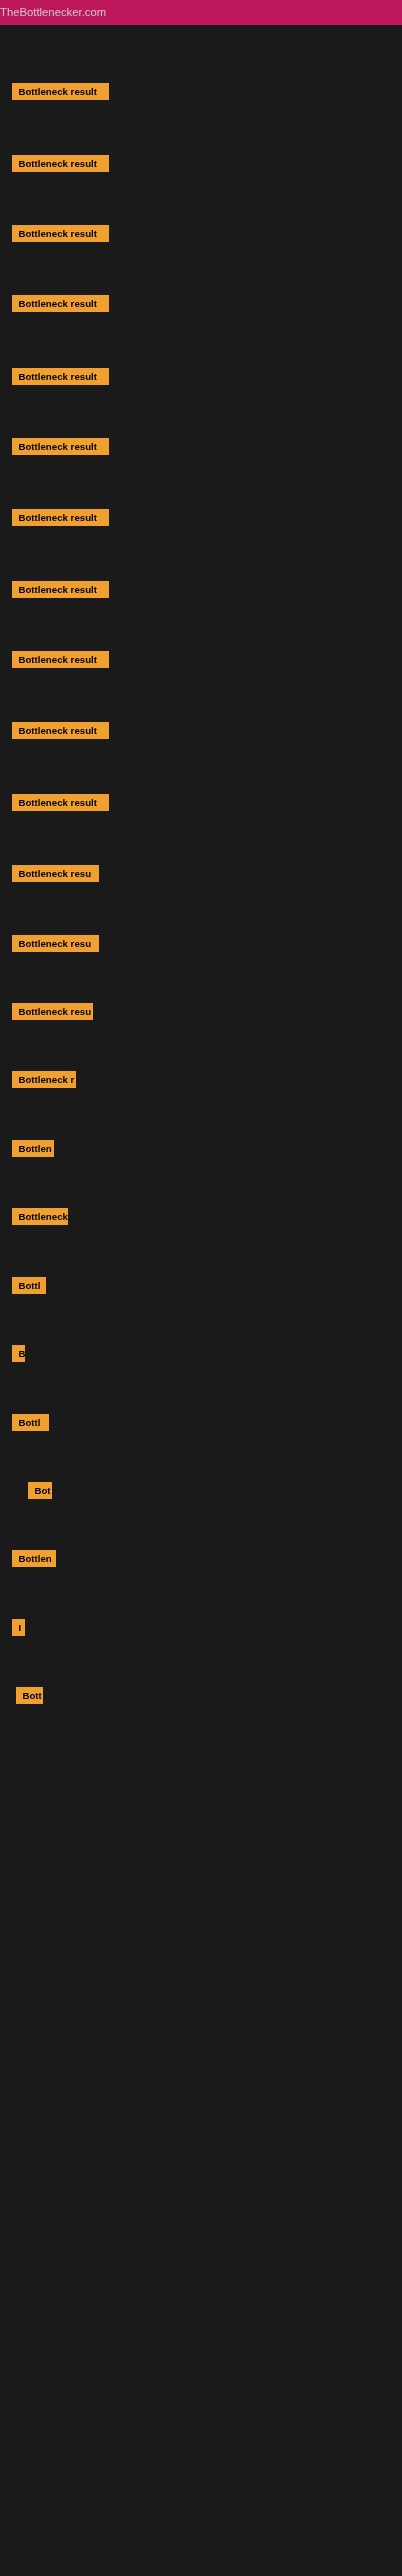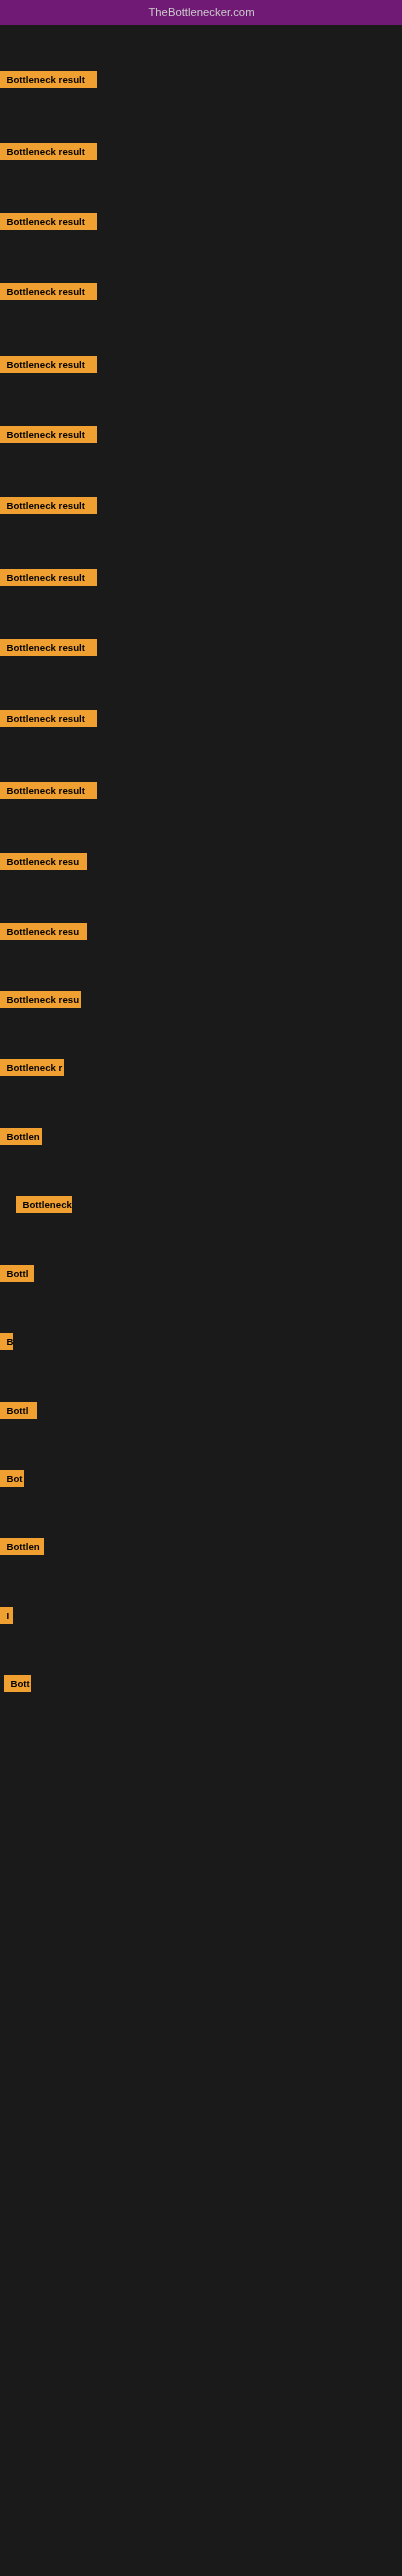--- a/index.html
+++ b/index.html
@@ -10,35 +10,35 @@
 
     body {
       width: 403px;
       min-height: 2576px;
       background-color: #1a1a1a;
       font-family: Arial, sans-serif;
       position: relative;
     }
 
     .site-title {
-      text-align: center;
+      text-align: left;
       color: #cccccc;
       font-size: 11.3px;
       padding: 6.4px 0;
-      background-color: #701a75;
+      background-color: #be185d;
     }
 
     .bottleneck-bar {
       display: inline-block;
       background-color: #f0a030;
       color: #000000;
       font-size: 9.7px;
       font-weight: bold;
       padding: 3.2px 6.4px;
-      margin: 0;
+      margin: 12px;
       white-space: nowrap;
       overflow: hidden;
     }
   </style>
 </head>
 <body>
 
 <div class="site-title">TheBottlenecker.com</div>
 
 <div id="bars-container" style="position: relative; width: 403px; min-height: 2576px;">
@@ -51,22 +51,22 @@
     <div style="position: absolute; left: 0px; top: 472px;"><span class="bottleneck-bar" style="max-width: 97px; width: 97px;">Bottleneck result</span></div>
     <div style="position: absolute; left: 0px; top: 544px;"><span class="bottleneck-bar" style="max-width: 97px; width: 97px;">Bottleneck result</span></div>
     <div style="position: absolute; left: 0px; top: 614px;"><span class="bottleneck-bar" style="max-width: 97px; width: 97px;">Bottleneck result</span></div>
     <div style="position: absolute; left: 0px; top: 685px;"><span class="bottleneck-bar" style="max-width: 97px; width: 97px;">Bottleneck result</span></div>
     <div style="position: absolute; left: 0px; top: 757px;"><span class="bottleneck-bar" style="max-width: 97px; width: 97px;">Bottleneck result</span></div>
     <div style="position: absolute; left: 0px; top: 828px;"><span class="bottleneck-bar" style="max-width: 87px; width: 87px;">Bottleneck resu</span></div>
     <div style="position: absolute; left: 0px; top: 898px;"><span class="bottleneck-bar" style="max-width: 87px; width: 87px;">Bottleneck resu</span></div>
     <div style="position: absolute; left: 0px; top: 966px;"><span class="bottleneck-bar" style="max-width: 81px; width: 81px;">Bottleneck resu</span></div>
     <div style="position: absolute; left: 0px; top: 1034px;"><span class="bottleneck-bar" style="max-width: 68px; width: 64px;">Bottleneck r</span></div>
     <div style="position: absolute; left: 0px; top: 1103px;"><span class="bottleneck-bar" style="max-width: 42px; width: 42px;">Bottlen</span></div>
-    <div style="position: absolute; left: 16px; top: 1171px;"><span class="bottleneck-bar" style="max-width: 56px; width: 56px;">Bottleneck</span></div>
+    <div style="position: absolute; left: 0px; top: 1171px;"><span class="bottleneck-bar" style="max-width: 56px; width: 56px;">Bottleneck</span></div>
     <div style="position: absolute; left: 0px; top: 1240px;"><span class="bottleneck-bar" style="max-width: 34px; width: 34px; text-align: center;">Bottl</span></div>
     <div style="position: absolute; left: 0px; top: 1308px;"><span class="bottleneck-bar" style="max-width: 11.3px; width: 11.3px;">B</span></div>
     <div style="position: absolute; left: 0px; top: 1377px;"><span class="bottleneck-bar" style="max-width: 37px; width: 37px;">Bottl</span></div>
-    <div style="position: absolute; left: 0px; top: 1445px;"><span class="bottleneck-bar" style="max-width: 24px; width: 24px;">Bot</span></div>
+    <div style="position: absolute; left: 16px; top: 1445px;"><span class="bottleneck-bar" style="max-width: 24px; width: 24px;">Bot</span></div>
     <div style="position: absolute; left: 0px; top: 1513px;"><span class="bottleneck-bar" style="max-width: 44px; width: 44px;">Bottlen</span></div>
     <div style="position: absolute; left: 0px; top: 1582px;"><span class="bottleneck-bar" style="max-width: 6.4px; width: 6.4px;">I</span></div>
     <div style="position: absolute; left: 4px; top: 1650px;"><span class="bottleneck-bar" style="max-width: 27px; width: 27px;">Bott</span></div>
   </div>
 
 
 </body></html>

